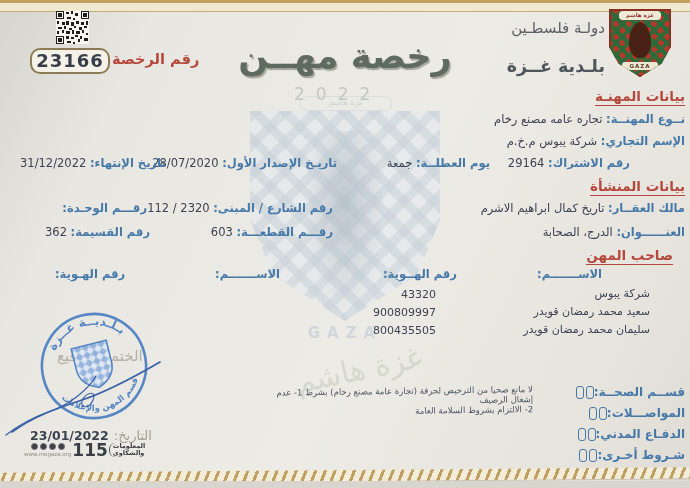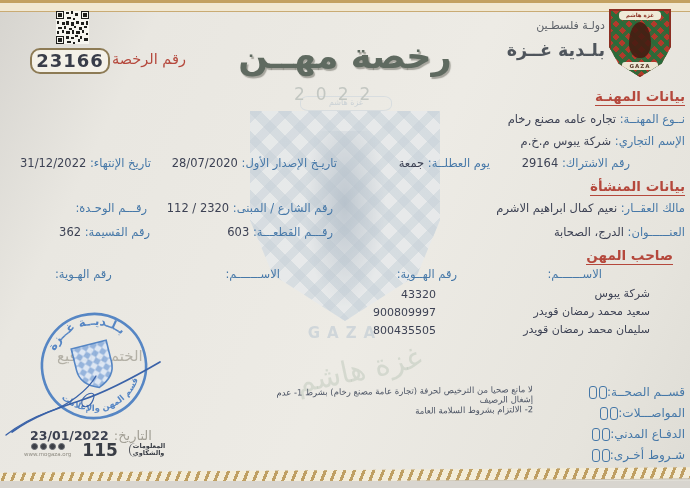--- a/index.html
+++ b/index.html
@@ -13,43 +13,43 @@
     border-top:3px solid #c3a161;border-bottom:1px solid #c9ab74;}
   
   .gold-band{position:absolute;left:-6px;right:-6px;bottom:7px;height:11px;
     background:repeating-linear-gradient(112deg,#bf9f62 0 3px,#f3ecd8 3px 9px);
     transform:rotate(-0.45deg); box-shadow:0 1px 0 rgba(120,100,60,.25);}
   .below-band{position:absolute;left:0;right:0;bottom:0;height:7px;background:#d8d5cf;}
 
   .sec{position:absolute;font-size:13.5px;font-weight:bold;color:#b5483c;
     border-bottom:1.7px solid #b5483c;padding-bottom:1px;direction:rtl;white-space:nowrap;z-index:3;}
   .row{position:absolute;font-size:11.5px;direction:rtl;white-space:nowrap;z-index:3;}
-  .lbl{color:#4678a8;font-weight:normal;}
+  .lbl{color:#4678a8;font-weight:bold;}
   .val{color:#3d4254;}
 
   
   .logo{position:absolute;left:609px;top:9px;width:62px;height:68px;z-index:3;
     clip-path:polygon(0 0,100% 0,100% 55%,85% 80%,50% 100%,15% 80%,0 55%);
     background-color:#b23a2b;
     background-image:
       repeating-linear-gradient(45deg, rgba(40,108,58,.95) 0 4px, transparent 4px 9px),
       repeating-linear-gradient(135deg, rgba(40,108,58,.85) 0 4px, transparent 4px 9px);
     box-shadow:inset 0 0 0 2px #8c2f23;}
   .logo .ribbon-top{position:absolute;top:2px;left:16%;width:68%;height:9px;background:#f0ead8;
     border-radius:4px;font-size:5.5px;color:#8c2f23;text-align:center;line-height:9px;font-weight:bold;}
   .logo .bird{position:absolute;top:13px;left:20px;width:22px;height:36px;background:#471c12;
     border-radius:50% 50% 45% 45%/60% 60% 40% 40%;opacity:.9;}
   .logo .ribbon-bottom{position:absolute;bottom:7px;left:21%;width:58%;height:8px;background:#ece6d3;
     border-radius:3px;font-size:5.5px;color:#5a3b2a;text-align:center;line-height:8px;font-weight:bold;letter-spacing:1px;}
   .hdr-text{position:absolute;right:85px;top:19px;text-align:right;direction:rtl;z-index:3;}
-  .hdr-state{font-size:11px;color:#5c6168;letter-spacing:.5px;}
-  .hdr-muni{font-size:17.5px;color:#4f555c;font-weight:bold;margin-top:8px;}
+  .hdr-state{font-size:15px;color:#5c6168;letter-spacing:.5px;}
+  .hdr-muni{font-size:17.5px;color:#4f555c;font-weight:bold;margin-top:19px;}
 
   .qr{position:absolute;left:56px;top:11px;z-index:3;}
-  .lic-label{position:absolute;left:112px;top:51px;font-size:14.5px;font-weight:normal;color:#b5483c;direction:rtl;z-index:3;}
+  .lic-label{position:absolute;left:112px;top:51px;font-size:14.5px;font-weight:bold;color:#b5483c;direction:rtl;z-index:3;}
   .lic-box{position:absolute;left:30px;top:48px;width:76px;height:22px;border:2px solid #8d7b55;
     border-radius:10px;background:#f4f1e8;z-index:3;
     font-size:18px;font-weight:bold;color:#393d49;text-align:center;line-height:22px;letter-spacing:1px;}
 
   .title{position:absolute;left:238px;top:36px;width:214px;text-align:center;direction:rtl;
     font-size:35px;font-weight:bold;color:#5f6a60;z-index:3;
     text-shadow:1.5px 1.5px 1px rgba(55,55,45,.38);}
   .year-wm{position:absolute;left:294px;top:84px;font-size:17px;letter-spacing:11px;color:#c3c7c2;z-index:2;}
 
   
@@ -77,21 +77,21 @@
   .note{position:absolute;right:157px;top:386px;width:274px;font-size:8.5px;line-height:10px;
     color:#4b5363;text-align:right;direction:rtl;z-index:3;transform:rotate(-0.8deg);}
 
   
   .stamp{position:absolute;left:38px;top:310px;z-index:2;transform:rotate(-14deg);opacity:.92;}
   .stamp-shadow{position:absolute;left:57px;top:347px;font-size:15px;color:#b3b0a6;z-index:1;direction:rtl;white-space:nowrap;}
   .signature{position:absolute;left:0;top:348px;z-index:3;}
   .date-line{position:absolute;left:30px;top:425px;direction:rtl;z-index:3;white-space:nowrap;}
   .date-lbl{font-size:13px;color:#a29f95;}
   .date-val{font-size:12.5px;font-weight:bold;color:#3c4150;letter-spacing:.5px;}
-  .hotline{position:absolute;left:24px;top:440px;display:flex;align-items:center;gap:11px;z-index:3;direction:ltr;}
+  .hotline{position:absolute;left:24px;top:440px;display:flex;align-items:center;gap:1px;z-index:3;direction:ltr;}
   .hl-icons{display:flex;flex-direction:column;align-items:center;gap:1px;}
   .hl-dots{display:flex;gap:2px;}
   .hl-dots i{width:7px;height:7px;border-radius:50%;background:#3c3f47;border:1px solid #6a6d74;box-sizing:border-box;}
   .hl-web{font-size:5.5px;color:#8f8c83;}
   .hl-num{font-size:17px;font-weight:bold;color:#393d45;}
   .hl-lbls{font-size:6.5px;font-weight:bold;color:#393d45;line-height:7px;text-align:left;direction:rtl;
     border-left:1.2px solid #55585f;border-radius:6px 0 0 6px;padding-left:3px;}
 </style>
 </head>
 <body>
@@ -193,21 +193,21 @@
     <span class="val">28/07/2020</span>
   </div>
   <div class="row" style="left:20px;top:156px">
     <span class="lbl">تاريخ الإنتهاء:</span>
     <span class="val">31/12/2022</span>
   </div>
 
   <div class="sec" style="right:5px;top:178px">بيانات المنشأة</div>
   <div class="row" style="right:5px;top:201px">
     <span class="lbl">مالك العقــار:</span>
-    <span class="val">نعيم كمال ابراهيم الاشرم</span>
+    <span class="val">تاريخ كمال ابراهيم الاشرم</span>
   </div>
   <div class="row" style="right:357px;top:201px">
     <span class="lbl">رقم الشارع / المبنى:</span>
     <span class="val">2320 / 112</span>
   </div>
   <div class="row" style="right:543px;top:201px">
     <span class="lbl">رقـــم الوحـدة:</span>
     <span class="val"></span>
   </div>
   <div class="row" style="right:5px;top:225px">

